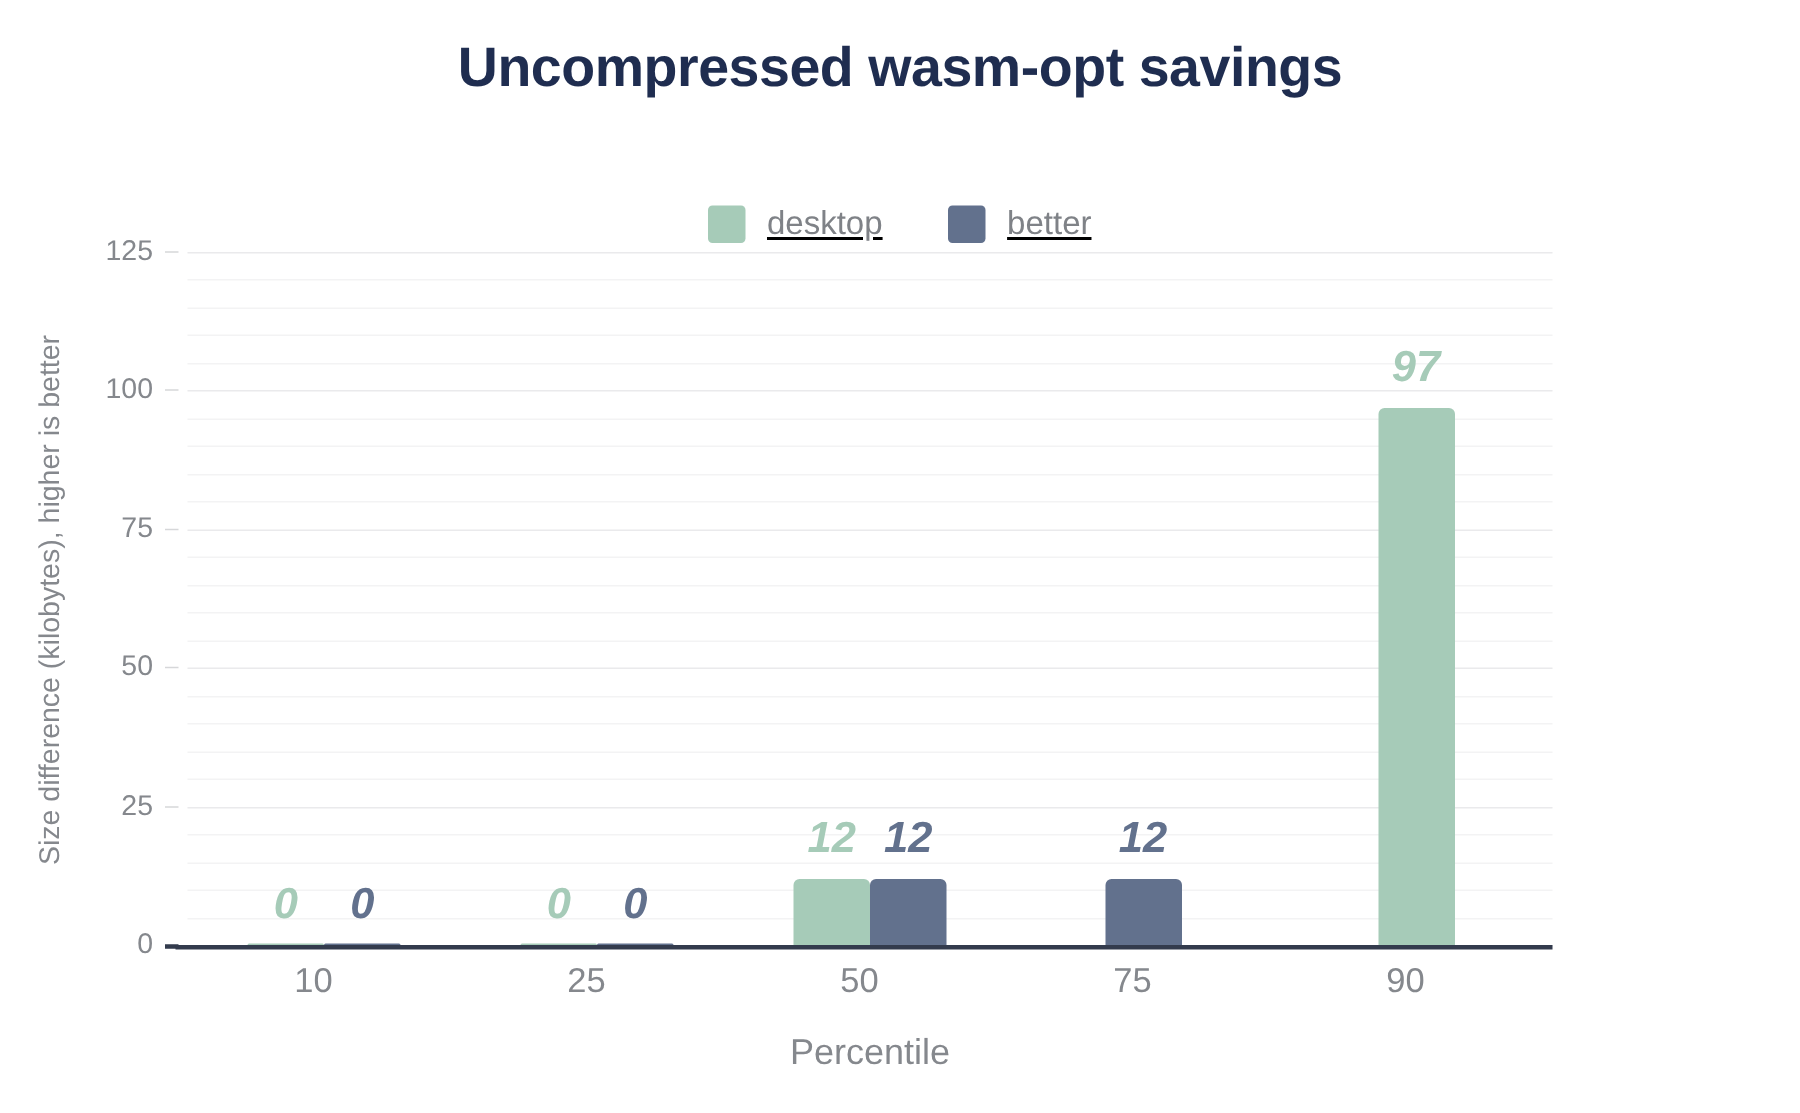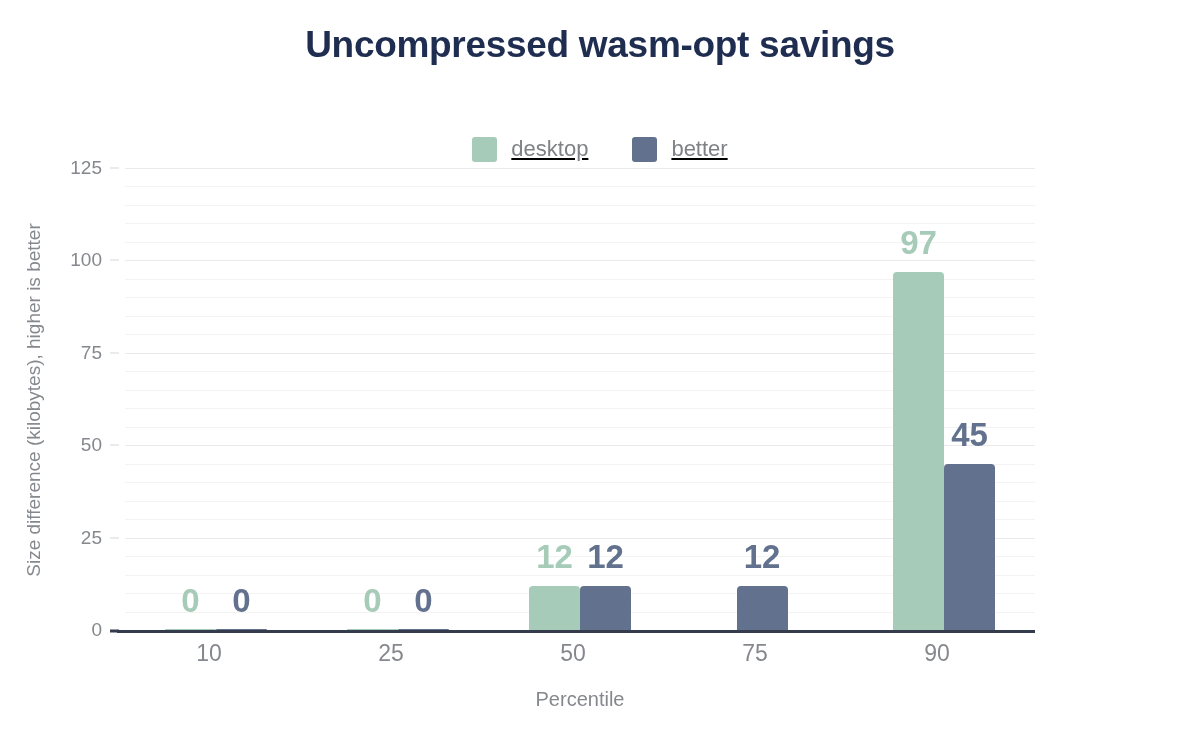--- a/index.html
+++ b/index.html
@@ -131,23 +131,24 @@
   }
   .bar {
     width: 51px;
     border-radius: 4px 4px 0 0;
     min-height: 1px;
   }
   .bar-value {
     position: absolute;
     left: 50%;
     transform: translateX(-50%);
-    font-size: 33px;
+    font-size: 29px;
     font-weight: bold;
     white-space: nowrap;
+    font-style: italic;
   }
 
   
   .y-ticks {
     position: absolute;
     left: 0;
     top: 168px;
     width: 115px;
     height: 462px;
   }
@@ -189,21 +190,21 @@
     text-align: center;
     font-size: 23px;
     color: #85888d;
   }
   .x-axis-title {
     position: absolute;
     left: 125px;
     top: 688px;
     width: 910px;
     text-align: center;
-    font-size: 20px;
+    font-size: 24px;
     color: #85888d;
   }
 </style>
 </head>
 <body>
 
 <div class="chart-root">
 
   <div class="chart-title">Uncompressed wasm-opt savings</div>
 
@@ -307,24 +308,20 @@
               <div class="bar-value" style="bottom: 54.352px; color: rgb(98, 113, 141);">12</div>
             </div>
           </div>
         </div>
         <div class="group">
           <div class="group-inner">
             <div class="bar-slot">
               <div class="bar" style="height: 358.512px; background: rgb(166, 203, 184);"></div>
               <div class="bar-value" style="bottom: 368.512px; color: rgb(166, 203, 184);">97</div>
             </div>
-            <div class="bar-slot">
-              <div class="bar" style="height: 166.32px; background: rgb(98, 113, 141);"></div>
-              <div class="bar-value" style="bottom: 176.32px; color: rgb(98, 113, 141);">45</div>
-            </div>
           </div>
         </div>
       </div>
     <div class="axis-baseline"></div>
   </div>
 
   <div class="x-ticks">
       <div class="x-tick">10</div>
       <div class="x-tick">25</div>
       <div class="x-tick">50</div>

